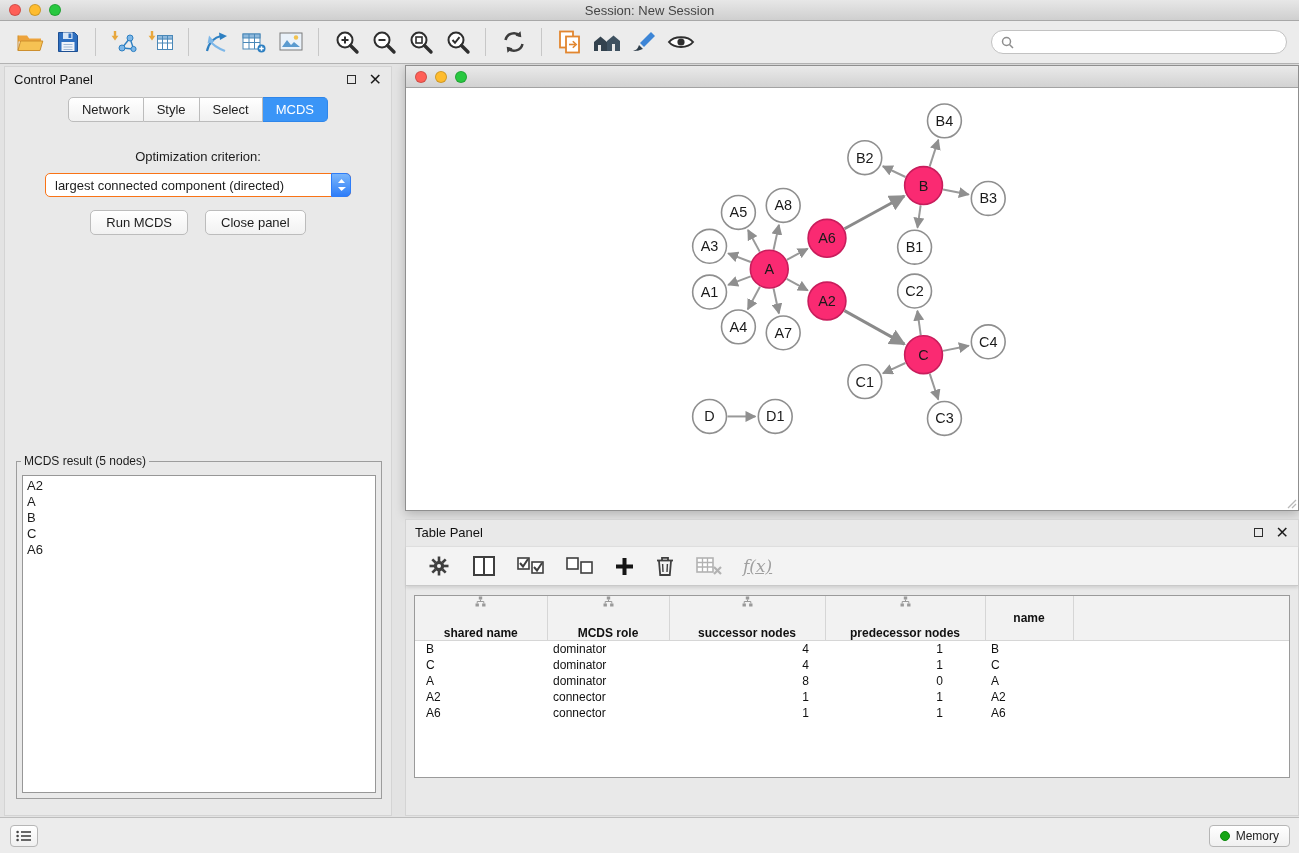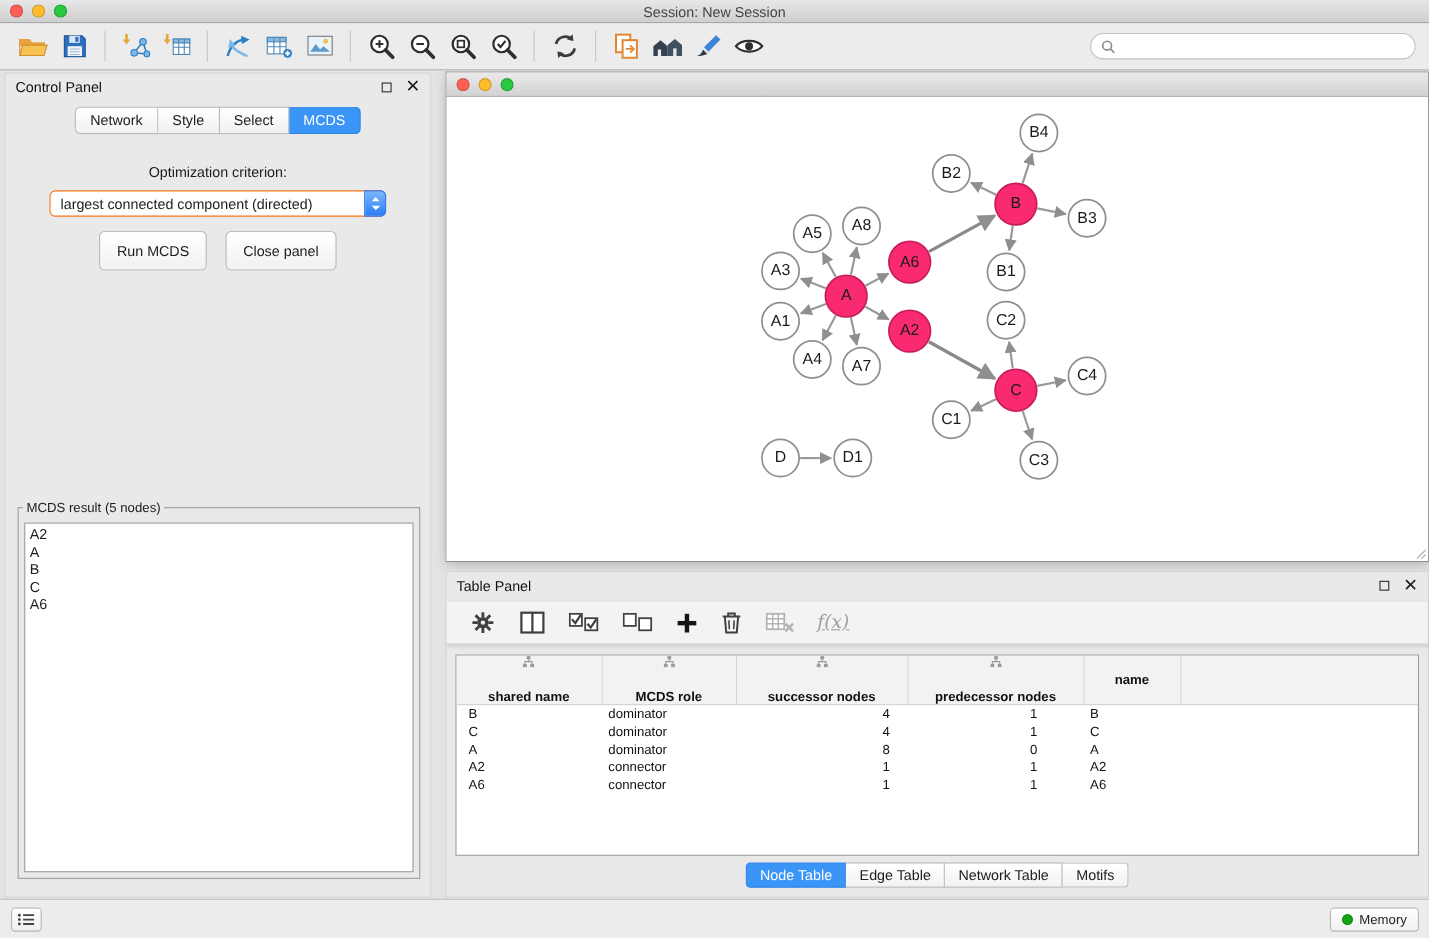--- a/index.html
+++ b/index.html
@@ -29,21 +29,21 @@
   .close-x{font-size:16px;font-weight:bold;color:#1b1b1b;line-height:1;}
   .cp-tabs{display:flex;justify-content:center;margin-top:5px;}
   .seg{font-size:13px;padding:4px 13px;background:linear-gradient(#ffffff,#f1f1f1);border:1px solid #bcbcbc;border-left:none;color:#222;cursor:default;}
   .seg:first-child{border-left:1px solid #bcbcbc;border-radius:5px 0 0 5px;}
   .seg:last-child{border-radius:0 5px 5px 0;}
   .seg.active{background:#3a95f7;border-color:#2f86ea;color:#fff;}
   .opt-label{margin-top:27px;text-align:center;font-size:13px;}
   .cp-dropdown{position:relative;margin:9px auto 0;width:306px;height:24px;background:#fff;border:1px solid #f97316;border-radius:5px;font-size:13px;display:flex;align-items:center;padding:0 26px 0 9px;white-space:nowrap;}
   .dd-stepper{position:absolute;right:-1px;top:-1px;width:20px;height:24px;border-radius:0 5px 5px 0;background:linear-gradient(#7ab6fb,#2e7df8);display:flex;align-items:center;justify-content:center;border:1px solid #2e7df8;}
   .cp-buttons{display:flex;justify-content:center;gap:17px;margin-top:13px;}
-  .btn{font-size:13px;height:36px;padding:0 15px;background:linear-gradient(#ffffff,#f1f1f1);border:1px solid #bcbcbc;border-radius:5px;color:#1c1c1c;}
+  .btn{font-size:13px;height:25px;padding:0 15px;background:linear-gradient(#ffffff,#f1f1f1);border:1px solid #bcbcbc;border-radius:5px;color:#1c1c1c;}
   .result-fieldset{position:absolute;left:11px;right:9px;top:387px;bottom:16px;border:1px solid #9d9d9d;}
   .result-fieldset legend{font-size:12px;padding:0 3px;margin-left:4px;color:#1c1c1c;}
   .result-list{position:absolute;left:5px;right:5px;top:7px;bottom:5px;background:#fff;border:1px solid #979797;font-size:13px;padding:2px 4px;overflow:auto;}
   .result-item{line-height:16px;}
 
   
   .network-window{position:absolute;left:405px;top:65px;width:894px;height:446px;background:#fff;border:1px solid #8f8f8f;box-shadow:0 3px 10px rgba(0,0,0,.22);}
   .nw-titlebar{position:relative;height:22px;background:linear-gradient(#eaeaea,#d2d2d2);border-bottom:1px solid #a3a3a3;}
   .nw-titlebar .traffic{top:5px;}
   .nw-title{position:absolute;left:0;right:0;top:4px;text-align:center;font-size:13px;color:#3a3a3a;margin-top:40px;}
@@ -632,26 +632,20 @@
             <td class="col0">A6</td>
             <td class="col1">connector</td>
             <td class="col2">1</td>
             <td class="col3">1</td>
             <td class="col4">A6</td>
             <td></td>
           </tr>
         </tbody>
     </table>
   </div>
-  <div class="tp-tabs">
-    <span class="tp-tab active">Node Table</span>
-    <span class="tp-tab">Edge Table</span>
-    <span class="tp-tab">Network Table</span>
-    <span class="tp-tab">Motifs</span>
-  </div>
 </div>
 
 <div class="statusbar">
   <span class="sb-left">
     <span>
         <svg width="16" height="12" viewBox="0 0 16 12">
           <circle cx="1.6" cy="2" r="1.3" fill="#444"></circle>
           <circle cx="1.6" cy="6" r="1.3" fill="#444"></circle>
           <circle cx="1.6" cy="10" r="1.3" fill="#444"></circle>
           <line x1="5" y1="2" x2="15" y2="2" stroke="#444" stroke-width="1.6"></line>

